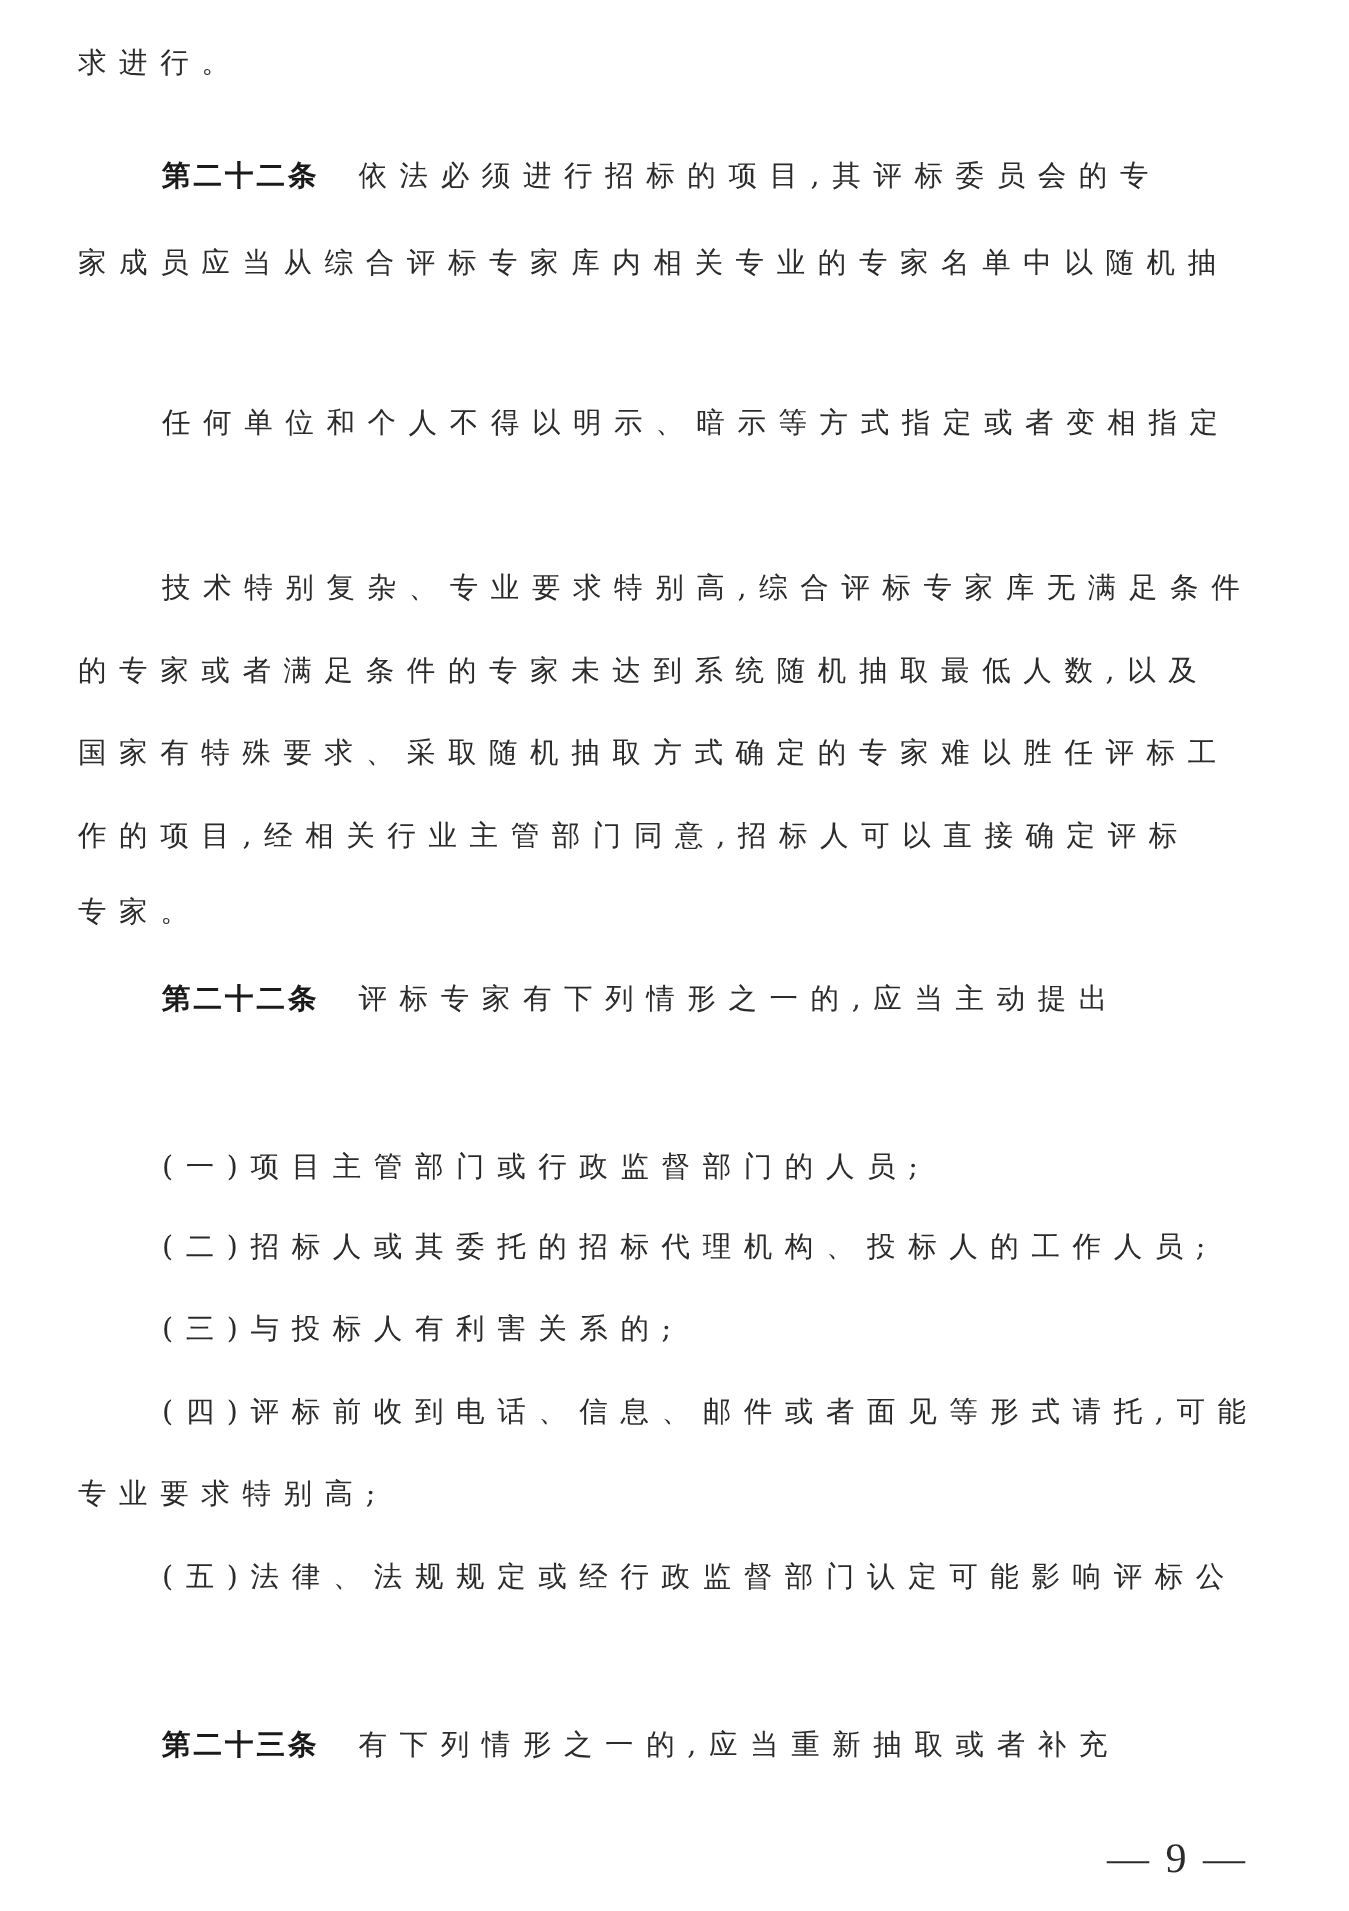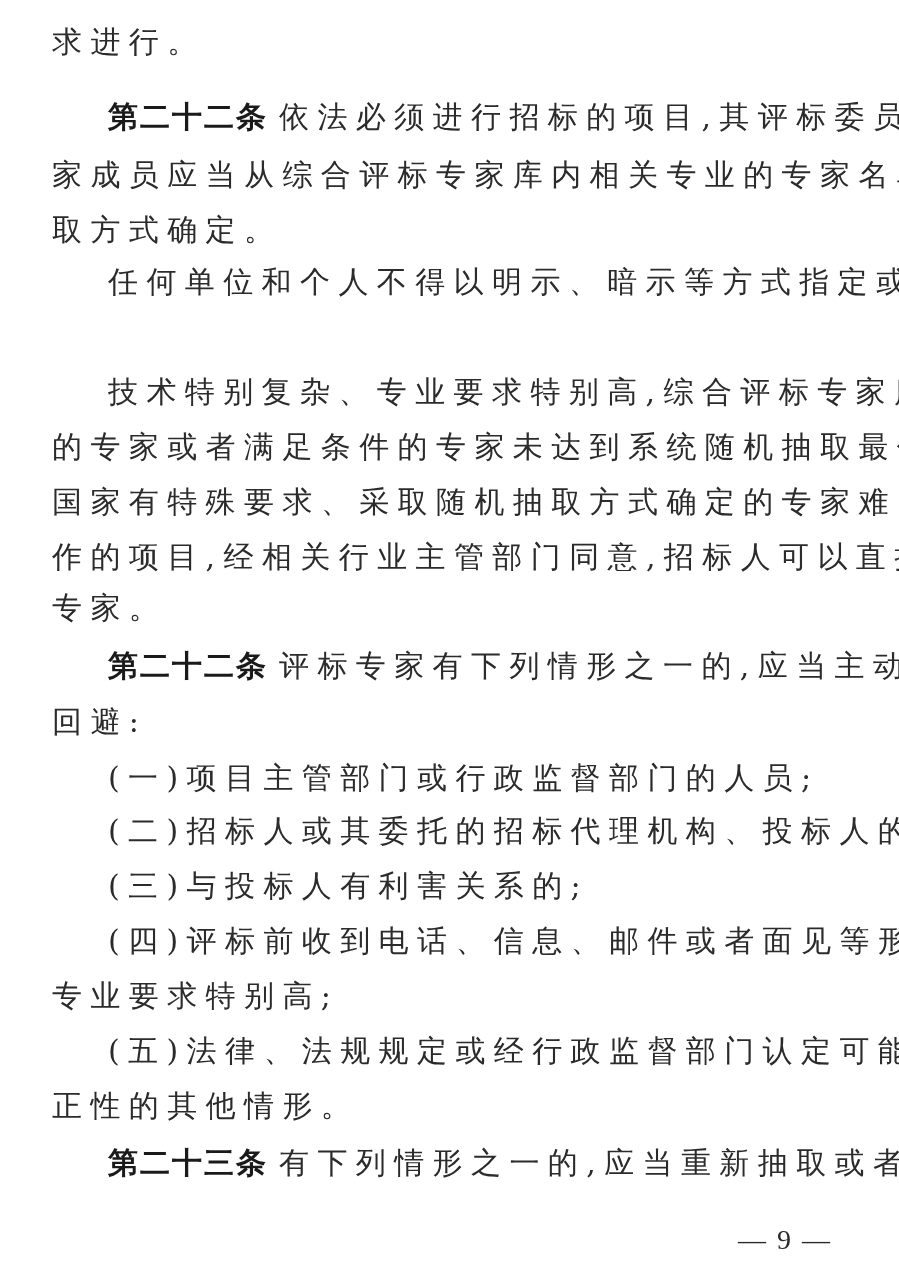--- a/index.html
+++ b/index.html
@@ -4,56 +4,53 @@
 <style>
   html, body { margin: 0; padding: 0; background: #ffffff; }
   body {
     width: 899px; height: 1274px; overflow: hidden; position: relative;
     font-family: "DejaVu Serif", "Liberation Serif", serif;
     color: #2b2b2b;
   }
   .page { position: absolute; left: 0; top: 0; width: 899px; height: 1274px; }
   .line {
     position: absolute; left: 52px; width: 800px;
-    font-size: 30px; line-height: 40px; height: 40px;
+    font-size: 19px; line-height: 40px; height: 40px;
     white-space: nowrap; letter-spacing: 8.4px;
   }
   .indent { left: 108px; }
-  .art { font-weight: bold; color: #1a1a1a; letter-spacing: 2px; font-family: "DejaVu Sans", "Liberation Sans", sans-serif; margin-right: 11px; }
+  .art { font-weight: bold; color: #1a1a1a; letter-spacing: 2px; font-family: "DejaVu Sans", "Liberation Sans", sans-serif; margin-right: 26px; }
   .page-number {
     position: absolute; left: 738px; top: 1220px;
     font-size: 28px; line-height: 40px; letter-spacing: 2px;
     font-family: "Liberation Serif", "DejaVu Serif", serif;
   }
 </style>
 </head>
 <body>
 
 <div class="page">
   <div class="line" style="top:22px">求进行。</div>
 
   <div class="line indent" style="top:97px"><span class="art">第二十二条</span><span>依法必须进行招标的项目,其评标委员会的专</span></div>
   <div class="line" style="top:155px">家成员应当从综合评标专家库内相关专业的专家名单中以随机抽</div>
-  <div class="line" style="top:210px">取方式确定。</div>
 
   <div class="line indent" style="top:262px">任何单位和个人不得以明示、暗示等方式指定或者变相指定</div>
 
   <div class="line indent" style="top:372px">技术特别复杂、专业要求特别高,综合评标专家库无满足条件</div>
   <div class="line" style="top:427px">的专家或者满足条件的专家未达到系统随机抽取最低人数,以及</div>
   <div class="line" style="top:482px">国家有特殊要求、采取随机抽取方式确定的专家难以胜任评标工</div>
   <div class="line" style="top:537px">作的项目,经相关行业主管部门同意,招标人可以直接确定评标</div>
   <div class="line" style="top:588px">专家。</div>
 
   <div class="line indent" style="top:646px"><span class="art">第二十二条</span><span>评标专家有下列情形之一的,应当主动提出</span></div>
-  <div class="line" style="top:702px">回避:</div>
 
   <div class="line indent" style="top:758px">(一)项目主管部门或行政监督部门的人员;</div>
   <div class="line indent" style="top:811px">(二)招标人或其委托的招标代理机构、投标人的工作人员;</div>
   <div class="line indent" style="top:866px">(三)与投标人有利害关系的;</div>
   <div class="line indent" style="top:921px">(四)评标前收到电话、信息、邮件或者面见等形式请托,可能</div>
   <div class="line" style="top:976px">专业要求特别高;</div>
   <div class="line indent" style="top:1031px">(五)法律、法规规定或经行政监督部门认定可能影响评标公</div>
-  <div class="line" style="top:1086px">正性的其他情形。</div>
 
   <div class="line indent" style="top:1143px"><span class="art">第二十三条</span><span>有下列情形之一的,应当重新抽取或者补充</span></div>
 
   <div class="page-number">— 9 —</div>
 </div>
 
 </body></html>

